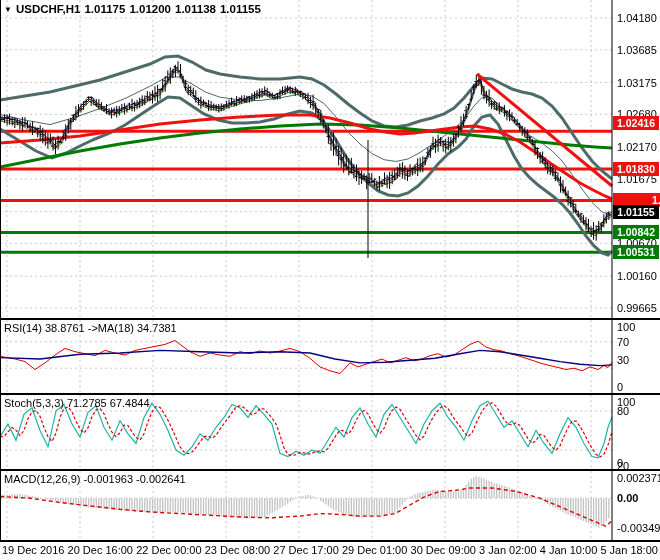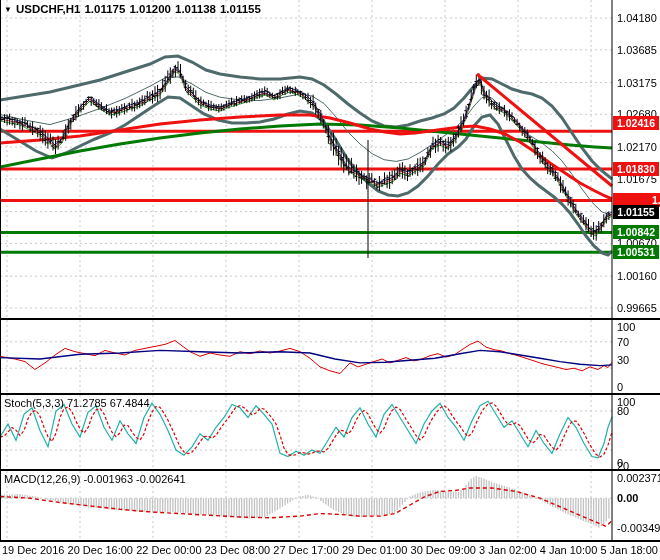--- a/index.html
+++ b/index.html
@@ -101,20 +101,21 @@
         <line x1="445" y1="0" x2="445" y2="73" stroke="#c9c9c9" stroke-dasharray="2,3"></line>
         <line x1="518" y1="0" x2="518" y2="73" stroke="#c9c9c9" stroke-dasharray="2,3"></line>
         <line x1="591" y1="0" x2="591" y2="73" stroke="#c9c9c9" stroke-dasharray="2,3"></line>
         <line x1="0" y1="21.8" x2="612" y2="21.8" stroke="#c9c9c9" stroke-dasharray="2,3"></line>
         <line x1="0" y1="48.2" x2="612" y2="48.2" stroke="#c9c9c9" stroke-dasharray="2,3"></line>
         <path d="M0.0,36.3 L15.0,39.0 L25.0,41.6 L35.0,49.5 L45.0,42.9 L55.0,35.0 L65.0,28.4 L75.0,31.7 L85.0,33.7 L95.0,35.7 L105.0,30.4 L115.0,33.0 L125.0,35.0 L135.0,30.4 L145.0,28.4 L155.0,26.4 L165.0,24.4 L175.0,20.5 L182.0,25.8 L190.0,31.7 L200.0,36.3 L210.0,33.0 L220.0,35.0 L230.0,36.3 L240.0,31.7 L250.0,33.7 L260.0,31.0 L270.0,33.0 L280.0,31.0 L290.0,28.4 L300.0,31.7 L310.0,38.3 L320.0,46.9 L330.0,50.8 L340.0,53.5 L350.0,42.9 L358.0,46.9 L366.0,44.2 L374.0,41.6 L382.0,39.0 L390.0,42.9 L398.0,40.3 L406.0,37.6 L414.0,40.9 L422.0,39.0 L430.0,35.7 L438.0,33.7 L446.0,37.0 L454.0,35.0 L462.0,29.7 L470.0,24.4 L478.0,21.1 L486.0,27.1 L494.0,29.7 L502.0,31.0 L510.0,33.7 L518.0,35.7 L526.0,38.3 L534.0,40.9 L542.0,43.6 L550.0,45.6 L558.0,47.5 L566.0,49.5 L574.0,48.2 L582.0,50.8 L590.0,46.9 L598.0,49.5 L604.0,45.6 L608.0,47.5 L612.0,42.3" fill="none" stroke="#dd0000" stroke-width="1"></path>
         <path d="M0.0,37.6 L40.0,39.0 L80.0,34.3 L120.0,33.0 L160.0,30.4 L200.0,31.7 L240.0,33.0 L280.0,31.7 L310.0,33.0 L335.0,39.0 L360.0,42.9 L385.0,42.3 L410.0,40.3 L435.0,38.3 L460.0,33.7 L480.0,30.4 L500.0,31.7 L520.0,35.0 L540.0,38.3 L560.0,41.6 L580.0,44.2 L600.0,45.6 L612.0,44.9" fill="none" stroke="#000080" stroke-width="1.4"></path>
         <line x1="612" y1="0" x2="612" y2="73" stroke="#000" stroke-width="1"></line>
       </svg>
   </div>
+  <div class="panel-label" style="top:322px;">RSI(14) 38.8761  -&gt;MA(18) 34.7381</div>
   <div id="axis-rsi" style="position:absolute;top:320px;left:0;width:660px;height:73px;pointer-events:none;">
       <div class="price-label" style="top: 0px;">100</div>
       <div class="price-label" style="top: 15px;">70</div>
       <div class="price-label" style="top: 33px;">30</div>
       <div class="price-label" style="top: 60px;">0</div>
     </div>
 
   <div class="sep" style="top:393px;"></div>
 
   <div class="panel" id="panel-stoch" style="top:395px;height:74px;">

